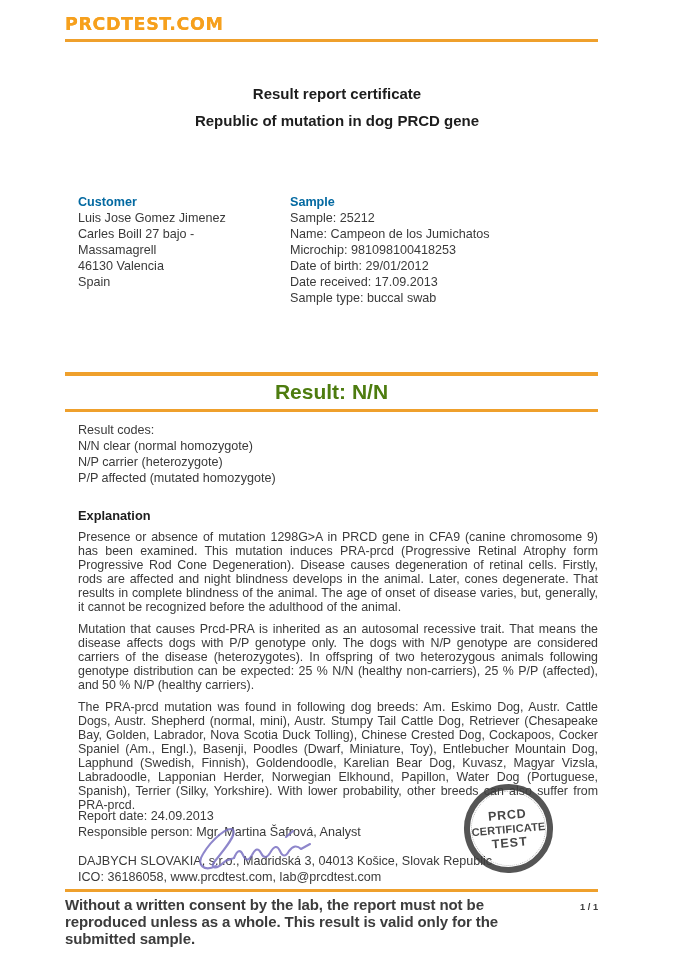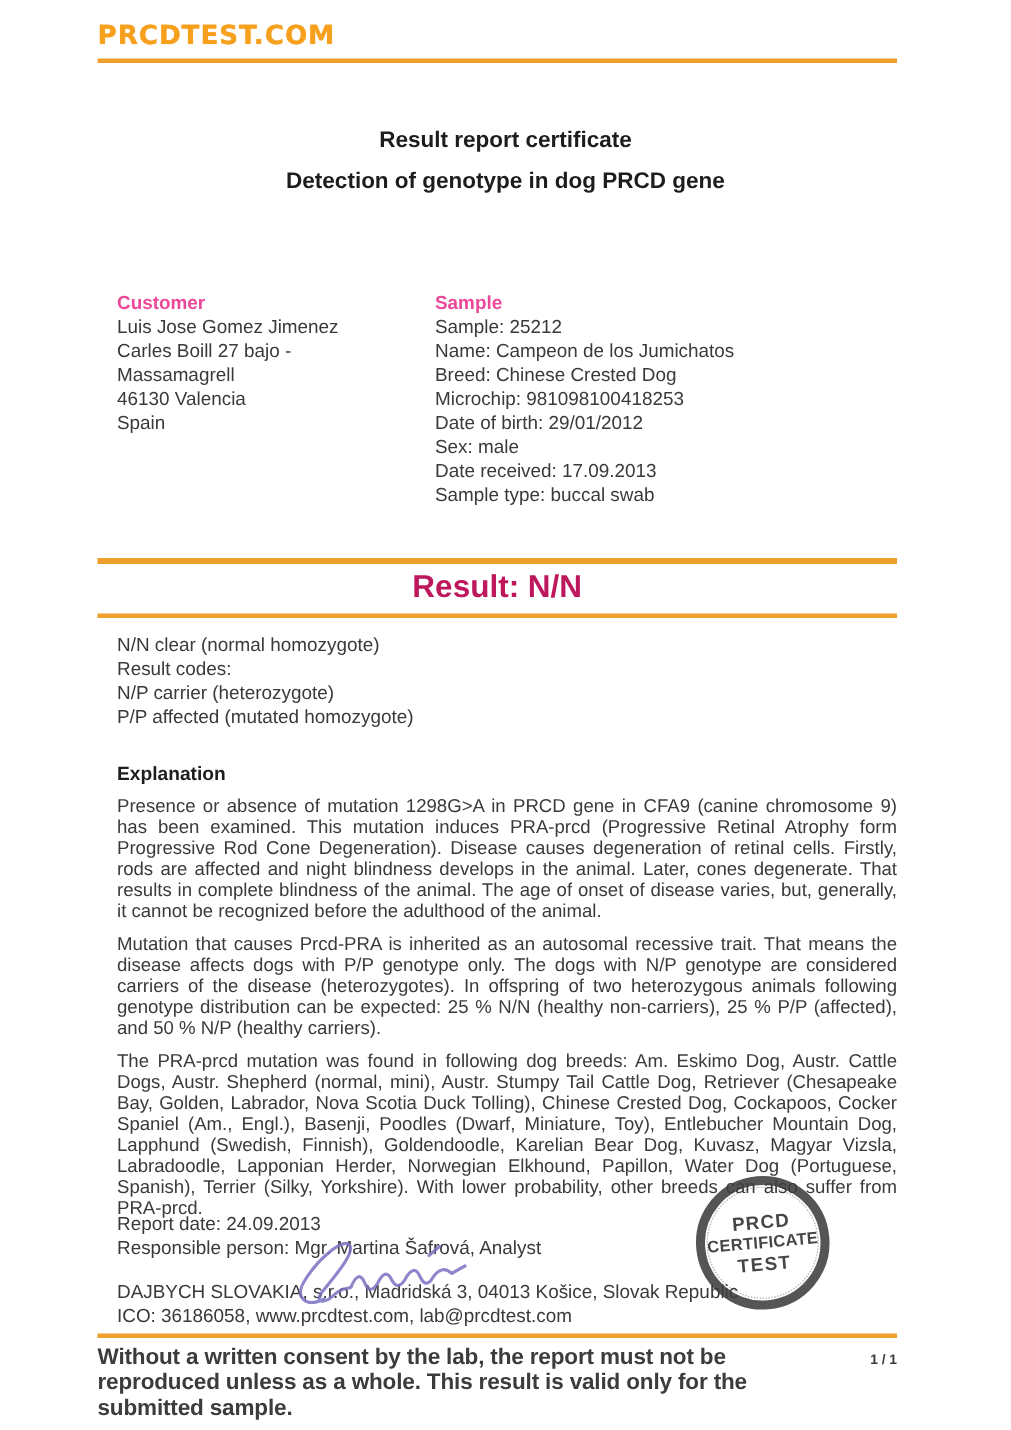--- a/index.html
+++ b/index.html
@@ -27,30 +27,30 @@
 
   
   .title{
     position:absolute;left:0;top:80px;width:674px;
     text-align:center;font-weight:700;font-size:15px;line-height:27px;
     color:#1d1d1d;
   }
 
   
   .parties{top:194px;display:flex;}
-  .party-heading{font-weight:700;color:#ec4899;}
+  .party-heading{font-weight:700;color:#0369a1;}
   .party div{font-size:12.6px;line-height:16px;}
   .customer-col{width:212px;flex:0 0 212px;}
   .sample-col{flex:1;}
 
   
   .banner{top:372px;}
   .banner .rule{height:3.5px;}
   .banner-text{
-    text-align:center;font-weight:700;font-size:21px;color:#be185d;
+    text-align:center;font-weight:700;font-size:21px;color:#4d7c0f;
     padding:3px 0 4px 0;line-height:26px;
   }
 
   
   .codes{top:422px;}
   .codes div{font-size:12.6px;line-height:16px;}
 
   
   .explanation{top:508px;}
   .exp-heading{font-weight:700;color:#1d1d1d;font-size:12.8px;line-height:15px;margin-bottom:7px;}
@@ -98,54 +98,52 @@
 </head>
 <body>
 
 <div class="page">
 
   <div class="logo">PRCDTEST.COM</div>
   <div class="rule header-rule"></div>
 
   <div class="title">
     <span style="display:block">Result report certificate</span>
-    <span style="display:block">Detection of genotype in dog PRCD gene</span>
+    <span style="display:block">Republic of mutation in dog PRCD gene</span>
   </div>
 
   <div class="sec parties indent">
     <div class="party customer-col">
       <div class="party-heading">Customer</div>
       <div>Luis Jose Gomez Jimenez</div>
       <div>Carles Boill 27 bajo -</div>
       <div>Massamagrell</div>
       <div>46130 Valencia</div>
       <div>Spain</div>
     </div>
     <div class="party sample-col">
       <div class="party-heading">Sample</div>
       <div>Sample: 25212</div>
       <div>Name: Campeon de los Jumichatos</div>
-      <div>Breed: Chinese Crested Dog</div>
       <div>Microchip: 981098100418253</div>
       <div>Date of birth: 29/01/2012</div>
-      <div>Sex: male</div>
       <div>Date received: 17.09.2013</div>
       <div>Sample type: buccal swab</div>
     </div>
   </div>
 
   <div class="sec banner">
     <div class="rule"></div>
     <div class="banner-text">Result: N/N</div>
     <div class="rule"></div>
   </div>
 
   <div class="sec codes indent">
+    <div>Result codes:</div>
     <div>N/N clear (normal homozygote)</div>
-    <div>Result codes:</div>
     <div>N/P carrier (heterozygote)</div>
     <div>P/P affected (mutated homozygote)</div>
   </div>
 
   <div class="sec explanation indent">
     <div class="exp-heading">Explanation</div>
     <p>Presence or absence of mutation 1298G&gt;A in PRCD gene in CFA9 (canine chromosome 9) has been examined. This mutation induces PRA-prcd (Progressive Retinal Atrophy form Progressive Rod Cone Degeneration). Disease causes degeneration of retinal cells. Firstly, rods are affected and night blindness develops in the animal. Later, cones degenerate. That results in complete blindness of the animal. The age of onset of disease varies, but, generally, it cannot be recognized before the adulthood of the animal.</p>
     <p>Mutation that causes Prcd-PRA is inherited as an autosomal recessive trait. That means the disease affects dogs with P/P genotype only. The dogs with N/P genotype are considered carriers of the disease (heterozygotes). In offspring of two heterozygous animals following genotype distribution can be expected: 25 % N/N (healthy non-carriers), 25 % P/P (affected), and 50 % N/P (healthy carriers).</p>
     <p>The PRA-prcd mutation was found in following dog breeds: Am. Eskimo Dog, Austr. Cattle Dogs, Austr. Shepherd (normal, mini), Austr. Stumpy Tail Cattle Dog, Retriever (Chesapeake Bay, Golden, Labrador, Nova Scotia Duck Tolling), Chinese Crested Dog, Cockapoos, Cocker Spaniel (Am., Engl.), Basenji, Poodles (Dwarf, Miniature, Toy), Entlebucher Mountain Dog, Lapphund (Swedish, Finnish), Goldendoodle, Karelian Bear Dog, Kuvasz, Magyar Vizsla, Labradoodle, Lapponian Herder, Norwegian Elkhound, Papillon, Water Dog (Portuguese, Spanish), Terrier (Silky, Yorkshire). With lower probability, other breeds can also suffer from PRA-prcd.</p>
   </div>

